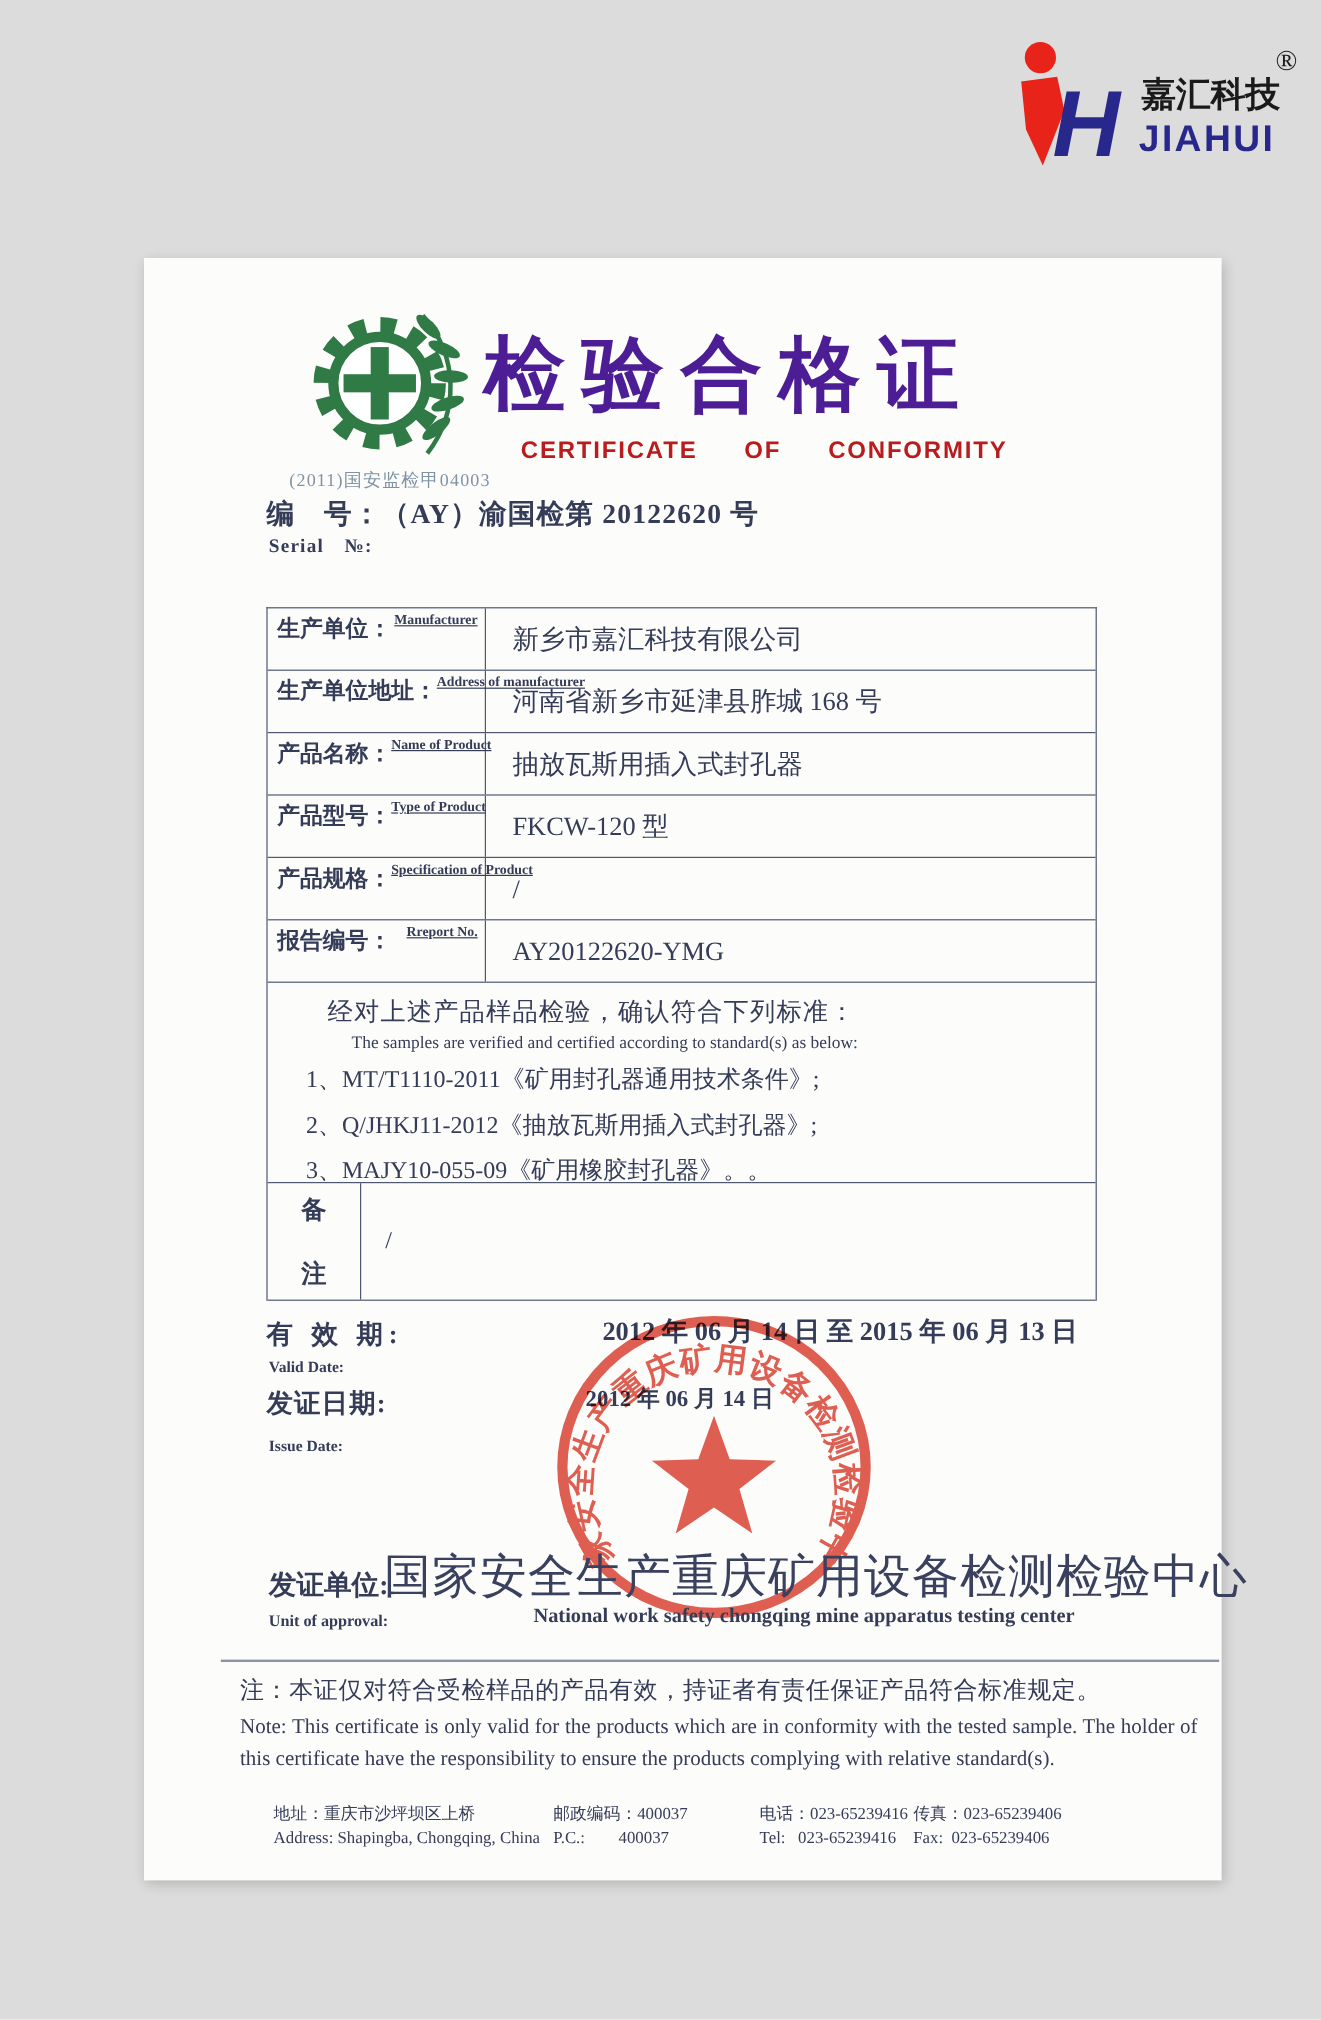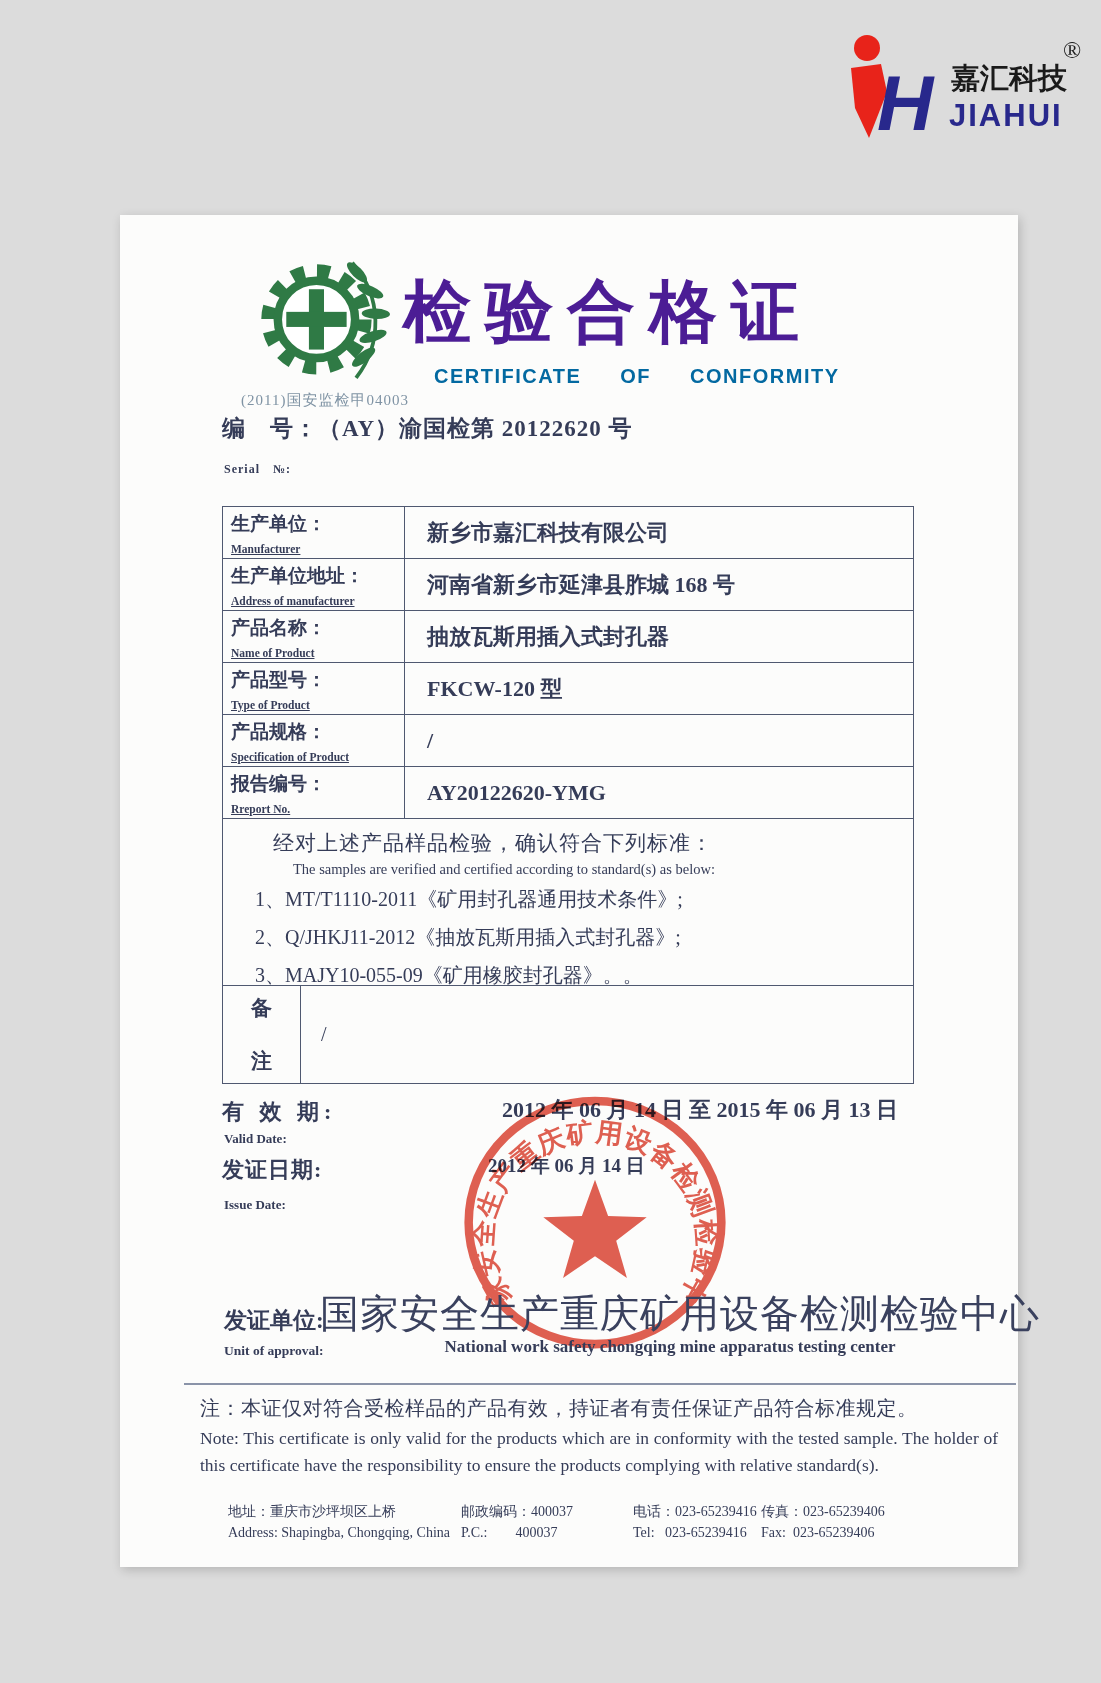--- a/index.html
+++ b/index.html
@@ -30,51 +30,51 @@
     font-size:15px; color:#7f93a4; letter-spacing:1px;
   }
   .title-zh {
     position:absolute; left:283px; top:52px; width:560px;
     font-size:68px; font-weight:bold; color:#4c1d95; letter-spacing:14px;
     white-space:nowrap;
   }
   .title-en {
     position:absolute; left:314px; top:150px; width:520px;
     font-family:"Liberation Sans","DejaVu Sans",sans-serif;
-    font-size:20px; font-weight:bold; color:#0369a1;
+    font-size:20px; font-weight:bold; color:#b91c1c;
     letter-spacing:1.5px; word-spacing:32px; white-space:nowrap;
   }
 
   
   .serial-line {
     position:absolute; left:102px; top:198px;
     font-size:23px; font-weight:bold; letter-spacing:1px; white-space:nowrap;
   }
   .serial-en {
     position:absolute; left:104px; top:230px;
-    font-size:12px; font-weight:bold; letter-spacing:1px;margin-top:16px;
+    font-size:16px; font-weight:bold; letter-spacing:1px;
   }
 
   
   .cert-table {
     position:absolute; left:102px; top:291px; width:692px;
     border:1px solid #4f5870; border-bottom:none;
     background:transparent;
   }
   .t-row { display:flex; border-bottom:1px solid #4f5870; height:52px; }
   .t-label {
     width:182px; border-right:1px solid #4f5870;
     padding:4px 6px 3px 8px;
-    display:flex; flex-direction:column; justify-content:space-between;
+    display:flex; justify-content:space-between;
   }
   .t-label .zh { font-size:19px; font-weight:bold; white-space:nowrap; }
   .t-label .en { font-size:11.5px; font-weight:bold; white-space:nowrap;text-decoration:underline; }
   .t-value {
     flex:1; display:flex; align-items:center; padding-left:22px;
-    font-size:22px; white-space:nowrap;font-weight:bold;
+    font-size:22px; white-space:nowrap;
   }
   .standards { border-bottom:1px solid #4f5870; padding:8px 10px 6px 10px; height:167px; }
   .standards .intro-zh { font-size:21px; margin:2px 0 4px 40px; letter-spacing:1px; }
   .standards .intro-en { font-size:14.5px; margin:0 0 8px 60px; }
   .standards .std-item { font-size:20px; margin:0 0 11px 22px; white-space:nowrap; }
   .remark-row { display:flex; border-bottom:1px solid #4f5870; height:98px; }
   .remark-label {
     width:78px; border-right:1px solid #4f5870;
     display:flex; flex-direction:column; justify-content:space-between; align-items:center;
     padding:8px 0 8px 0; font-size:21px; font-weight:bold;

